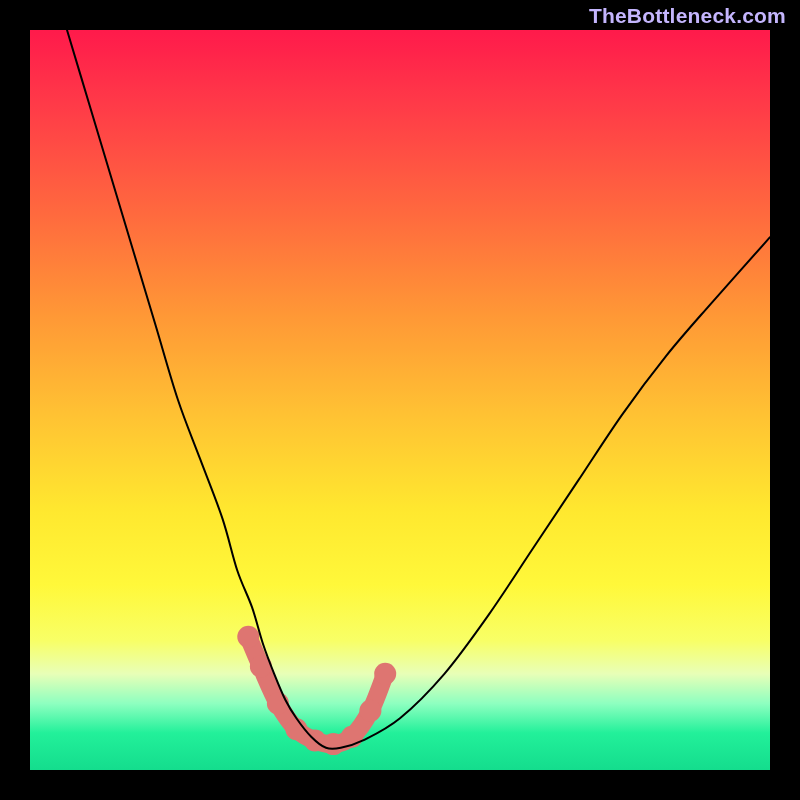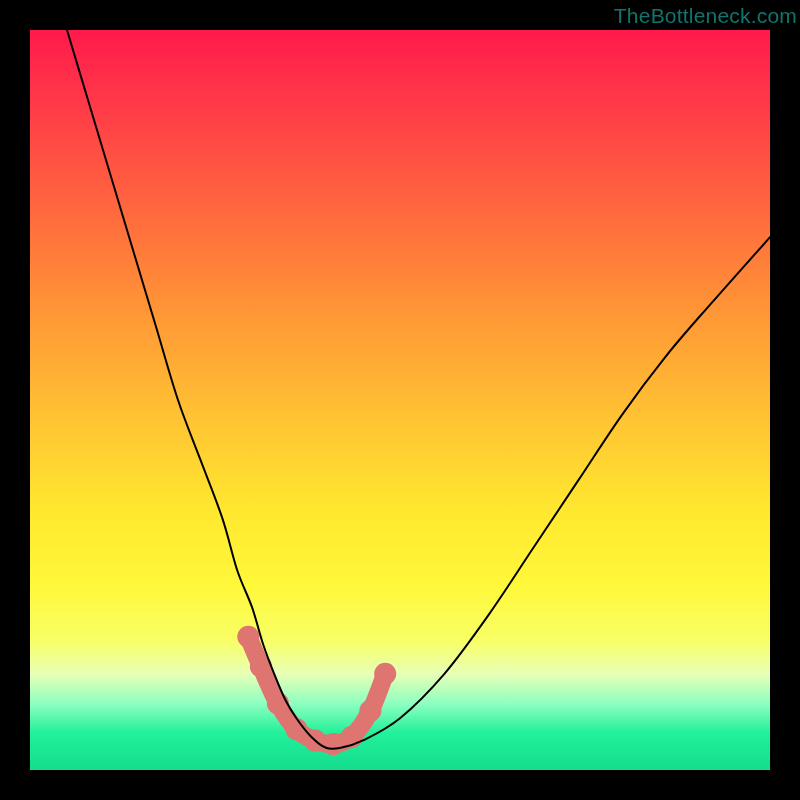--- a/index.html
+++ b/index.html
@@ -61,24 +61,24 @@
     stroke-width: 18;
     stroke-linecap: round;
     stroke-linejoin: round;
   }
   .marker-dot {
     fill: #de7571;
   }
   .watermark {
     position: absolute;
     top: 4px;
-    right: 3px;
-    color: #0f766e;
+    right: 14px;
+    color: #c4b5fd;
     font-size: 21px;
-    font-weight: 400;
+    font-weight: 700;
     letter-spacing: 0.2px;
     user-select: none;
   }
 </style>
 </head>
 <body>
 
 <div class="frame">
 
   <div class="plot-area">

